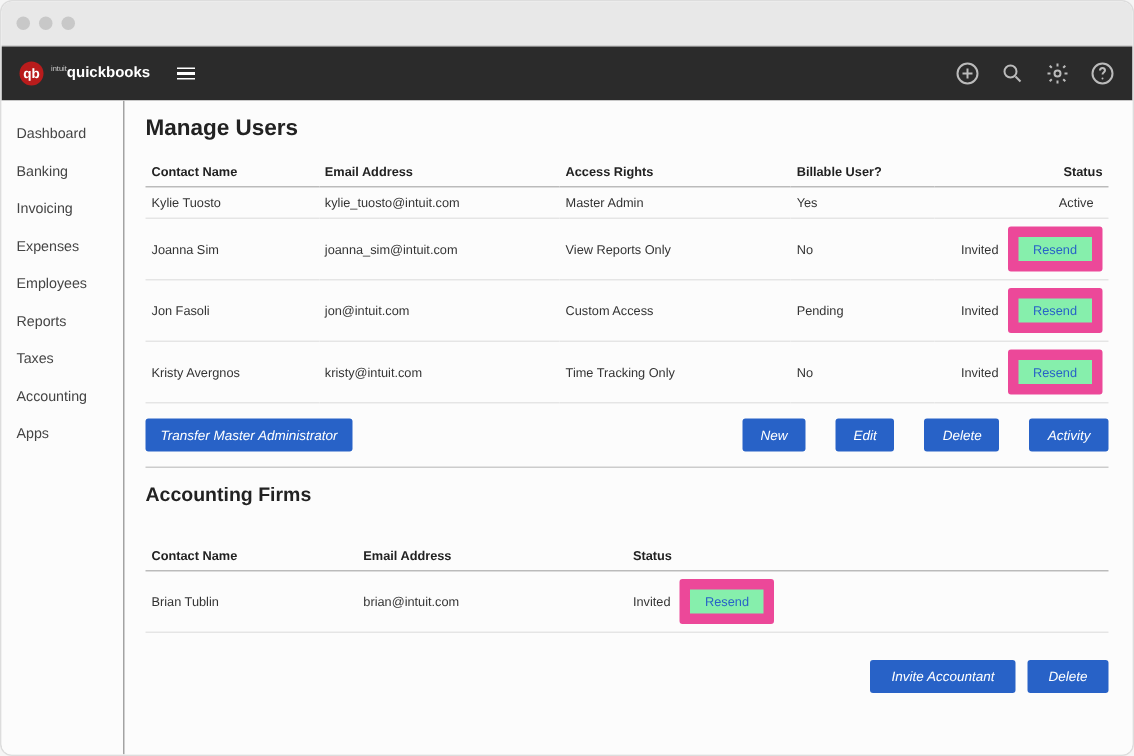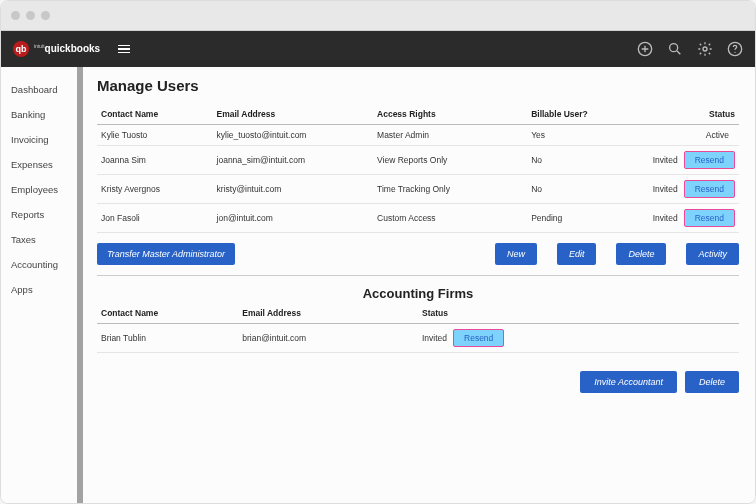--- a/index.html
+++ b/index.html
@@ -12,37 +12,37 @@
   .logo-wrap { display: flex; align-items: center; gap: 5px; }
   .logo-circle { width: 16px; height: 16px; border-radius: 50%; background: #b91c1c; display: flex; align-items: center; justify-content: center; font-size: 9px; font-weight: bold; color: #fff; }
   .logo-txt { display:flex; line-height:1; }
   .logo-top { font-size: 5px; color:#ccc; }
   .logo-bottom { font-size: 10px; font-weight: 600; }
   .hamburger { margin-left: 18px; cursor: pointer; display:flex; flex-direction:column; gap:2px;}
   .hamburger span { display:block; width:12px; height:1.5px; background:#fff; }
   .header-right { margin-left: auto; display: flex; gap: 14px; align-items: center; }
   .hicon { width: 16px; height: 16px; fill: #bbb; cursor:pointer; }
   .main { flex: 1; display: flex; overflow: hidden; background:#fcfcfc; }
-  .sidebar { width: 82px; border-right: 6px solid #a3a3a3; padding-top: 10px; }
+  .sidebar { width: 82px; border-right: 1px solid #a3a3a3; padding-top: 10px; }
   .sidebar-item { font-size: 9.5px; color: #444; padding: 7px 10px; cursor: pointer; }
   .content { flex: 1; padding: 10px 16px 0 14px; overflow-y: auto; }
   h1.page-title { font-size: 15px; font-weight: 700; color: #222; margin-bottom: 10px; }
   table { width: 100%; border-collapse: collapse; font-size: 8.5px; }
   th { text-align: left; font-weight: 700; padding: 5px 4px; border-bottom: 1px solid #bbb; color:#222; }
   th.col-status { text-align: right; }
   td { padding: 5px 4px; border-bottom: 1px solid #e5e5e5; color:#333; }
   .status-cell { text-align: right; white-space: nowrap; }
   .status-txt { margin-right: 6px; }
-  .btn-outline { display:inline-block; border:1px solid #ec4899; background:#7dd3fc; color:#2862c7; font-size:8.5px; padding:3px 10px; border-radius:2px; cursor:pointer; }
+  .btn-outline { display:inline-block; border:7px solid #ec4899; background:#86efac; color:#2862c7; font-size:8.5px; padding:3px 10px; border-radius:2px; cursor:pointer; }
   .actions-row { display:flex; align-items:center; margin-top:10px; margin-bottom:10px; }
   .btn-primary { background:#2862c7; color:#fff; font-size:9px; border:none; padding:6px 10px; border-radius:2px; cursor:pointer;font-style:italic; }
   .btn-group { margin-left:auto; display:flex; gap:20px; }
   .btn-group .btn-primary { padding:6px 12px; }
   hr.sep { border:none; border-top:1px solid #ccc; margin:4px 0 10px 0; }
-  h2.section-title { font-size:13px; font-weight:700; color:#222; margin-bottom:2px;text-align:center; }
+  h2.section-title { font-size:13px; font-weight:700; color:#222; margin-bottom:23px; }
   .section-desc { font-size:8.5px; color:#333; margin-bottom:8px; }
   .firm-actions { display:flex; gap:8px; justify-content:flex-end; margin-top:18px; }
   .col-contact { width: 18%; }
   .col-email { width: 25%; }
   .col-rights { width: 24%; }
   .col-billable { width: 15%; }
   .col-status { width: 18%; }
 </style>
 </head>
 <body>
@@ -125,31 +125,31 @@
             <td class="status-cell"><span class="status-txt">Active</span></td>
           </tr>
           <tr>
             <td>Joanna Sim</td>
             <td>joanna_sim@intuit.com</td>
             <td>View Reports Only</td>
             <td>No</td>
             <td class="status-cell"><span class="status-txt">Invited</span><button class="btn-outline">Resend</button></td>
           </tr>
           <tr>
+            <td>Jon Fasoli</td>
+            <td>jon@intuit.com</td>
+            <td>Custom Access</td>
+            <td>Pending</td>
+            <td class="status-cell"><span class="status-txt">Invited</span><button class="btn-outline">Resend</button></td>
+          </tr>
+          <tr>
             <td>Kristy Avergnos</td>
             <td>kristy@intuit.com</td>
             <td>Time Tracking Only</td>
             <td>No</td>
-            <td class="status-cell"><span class="status-txt">Invited</span><button class="btn-outline">Resend</button></td>
-          </tr>
-          <tr>
-            <td>Jon Fasoli</td>
-            <td>jon@intuit.com</td>
-            <td>Custom Access</td>
-            <td>Pending</td>
             <td class="status-cell"><span class="status-txt">Invited</span><button class="btn-outline">Resend</button></td>
           </tr>
         </tbody>
       </table>
 
       <div class="actions-row">
         <button class="btn-primary">Transfer Master Administrator</button>
         <div class="btn-group">
           <button class="btn-primary">New</button>
           <button class="btn-primary">Edit</button>

